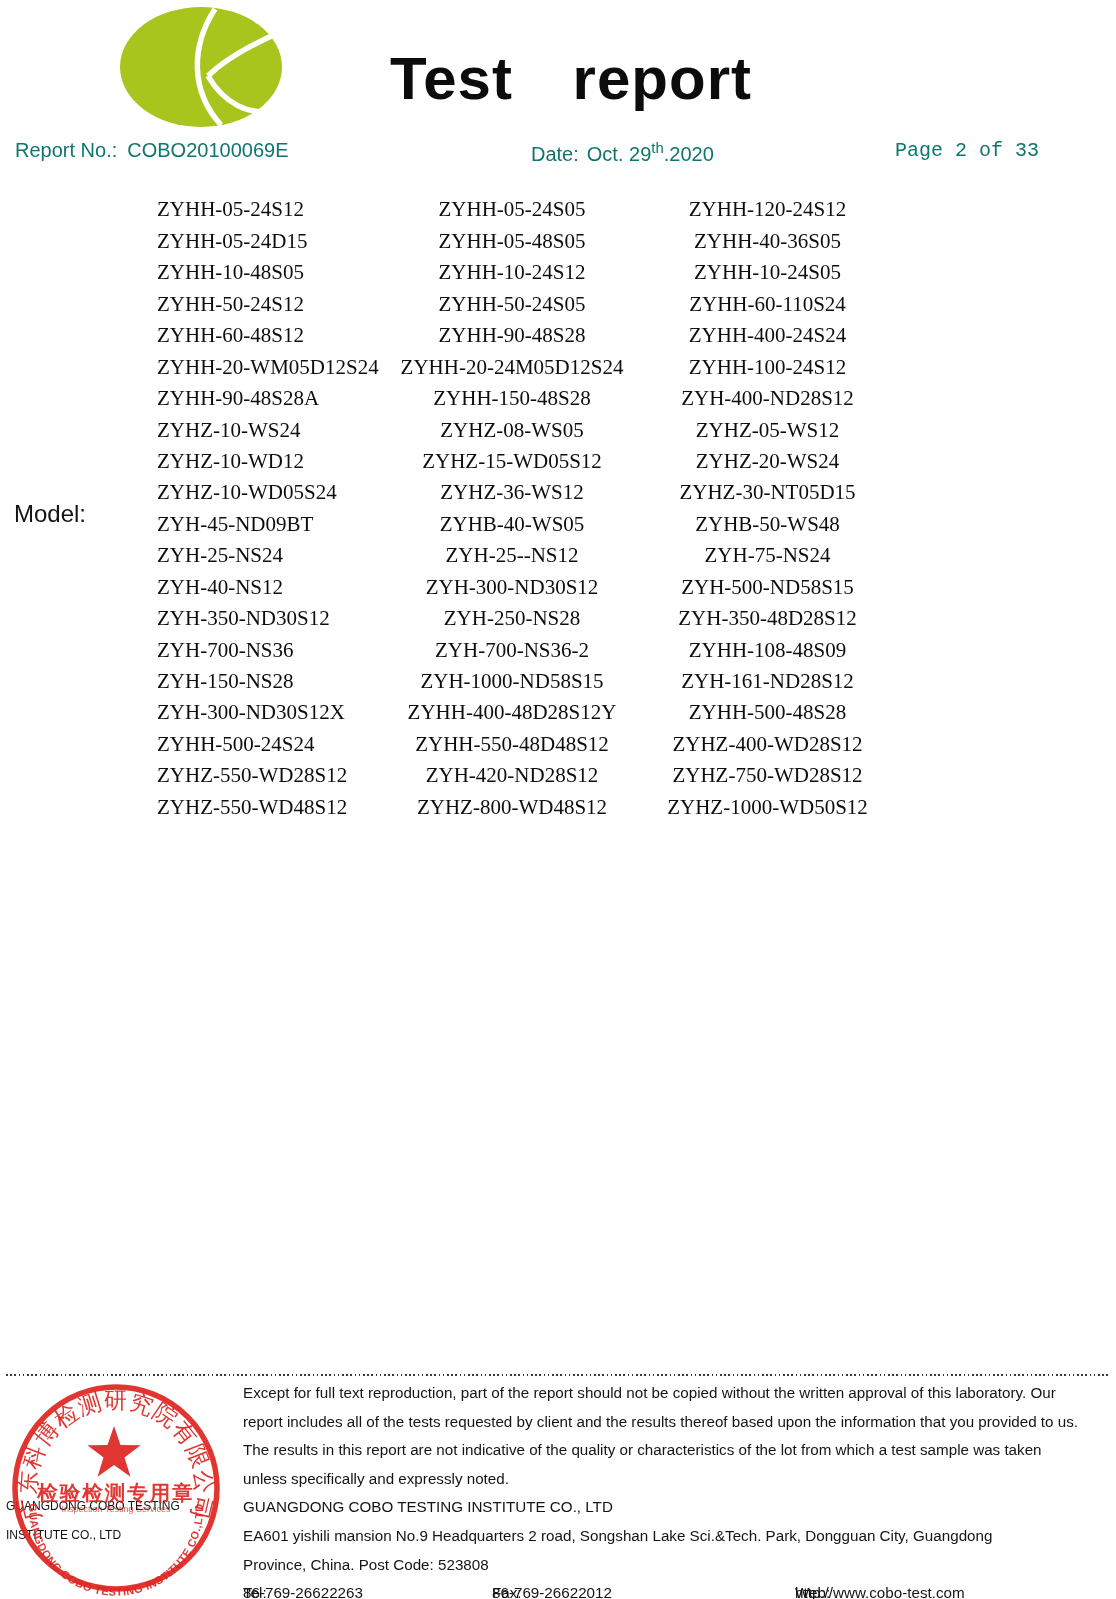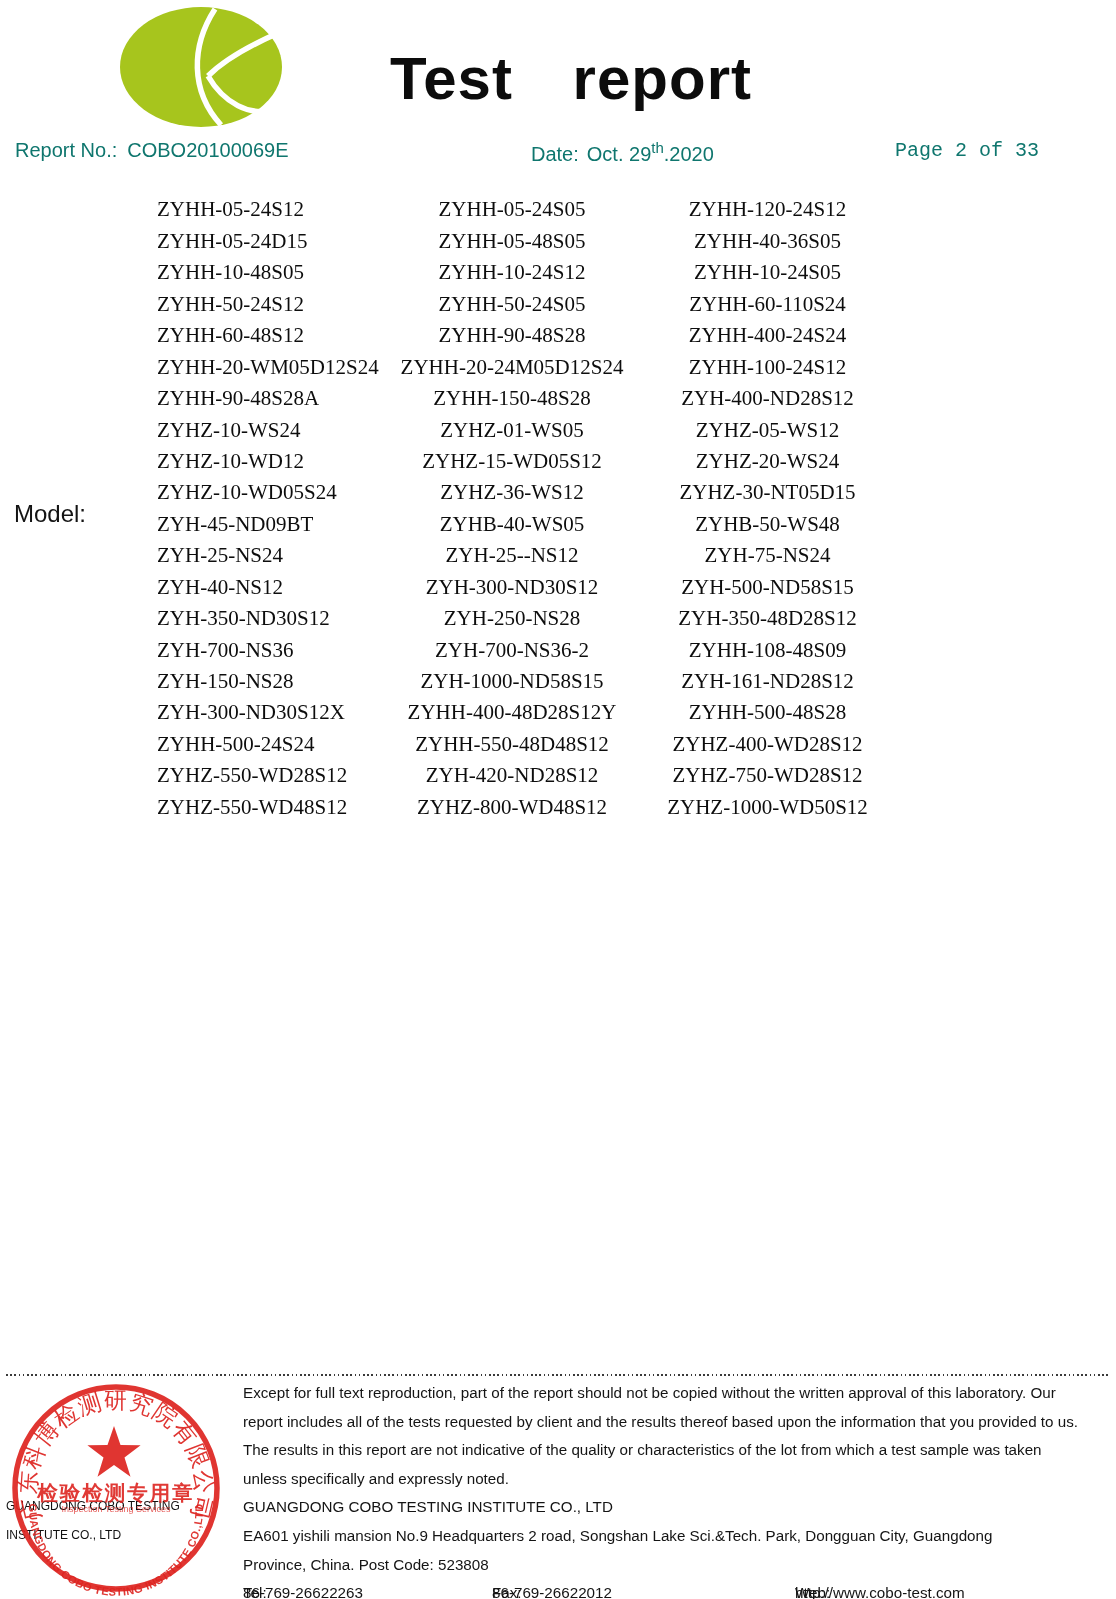--- a/index.html
+++ b/index.html
@@ -106,21 +106,21 @@
         <span class="model-cell c1">ZYHH-20-24M05D12S24</span>
         <span class="model-cell c2">ZYHH-100-24S12</span>
       </div>
       <div class="model-row">
         <span class="model-cell c0">ZYHH-90-48S28A</span>
         <span class="model-cell c1">ZYHH-150-48S28</span>
         <span class="model-cell c2">ZYH-400-ND28S12</span>
       </div>
       <div class="model-row">
         <span class="model-cell c0">ZYHZ-10-WS24</span>
-        <span class="model-cell c1">ZYHZ-01-WS05</span>
+        <span class="model-cell c1">ZYHZ-08-WS05</span>
         <span class="model-cell c2">ZYHZ-05-WS12</span>
       </div>
       <div class="model-row">
         <span class="model-cell c0">ZYHZ-10-WD12</span>
         <span class="model-cell c1">ZYHZ-15-WD05S12</span>
         <span class="model-cell c2">ZYHZ-20-WS24</span>
       </div>
       <div class="model-row">
         <span class="model-cell c0">ZYHZ-10-WD05S24</span>
         <span class="model-cell c1">ZYHZ-36-WS12</span>

